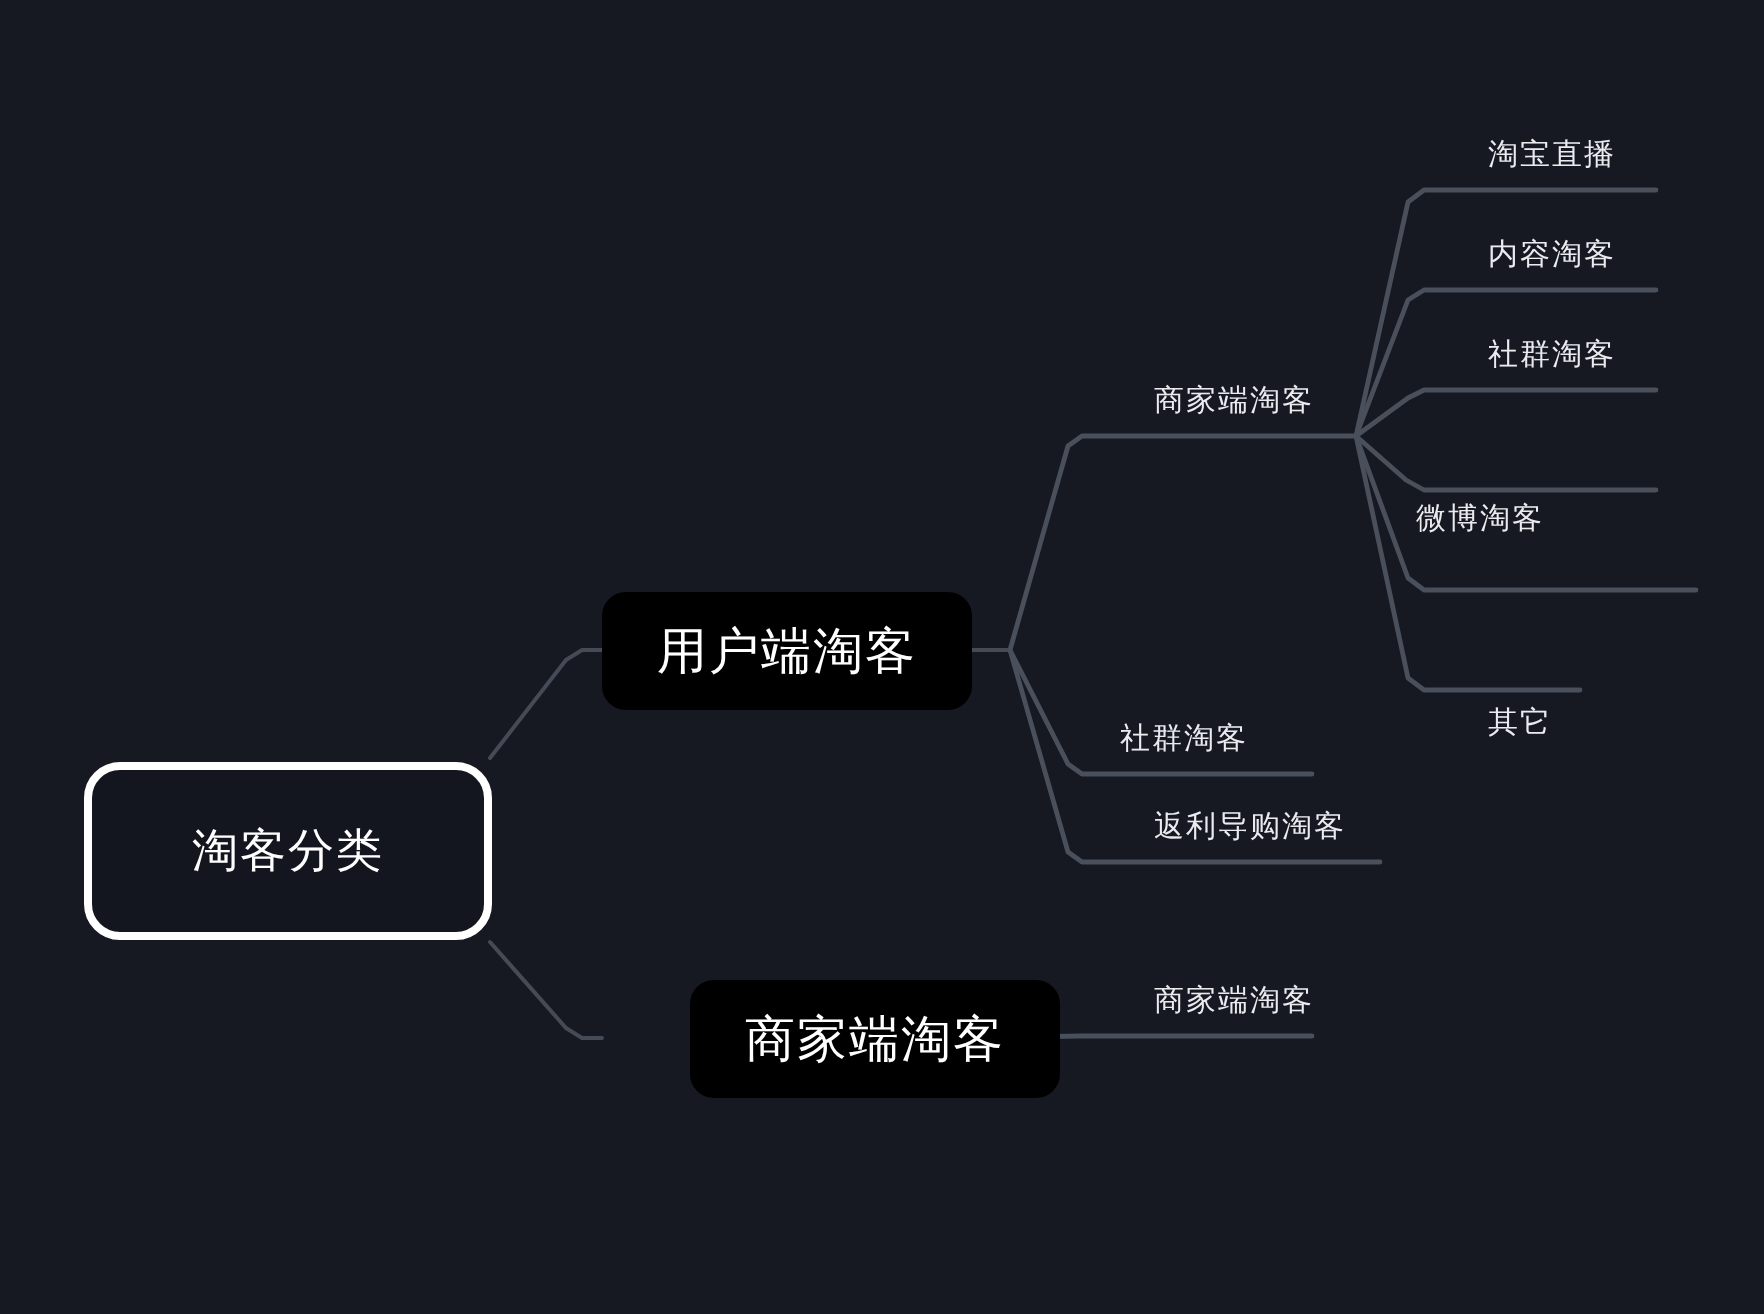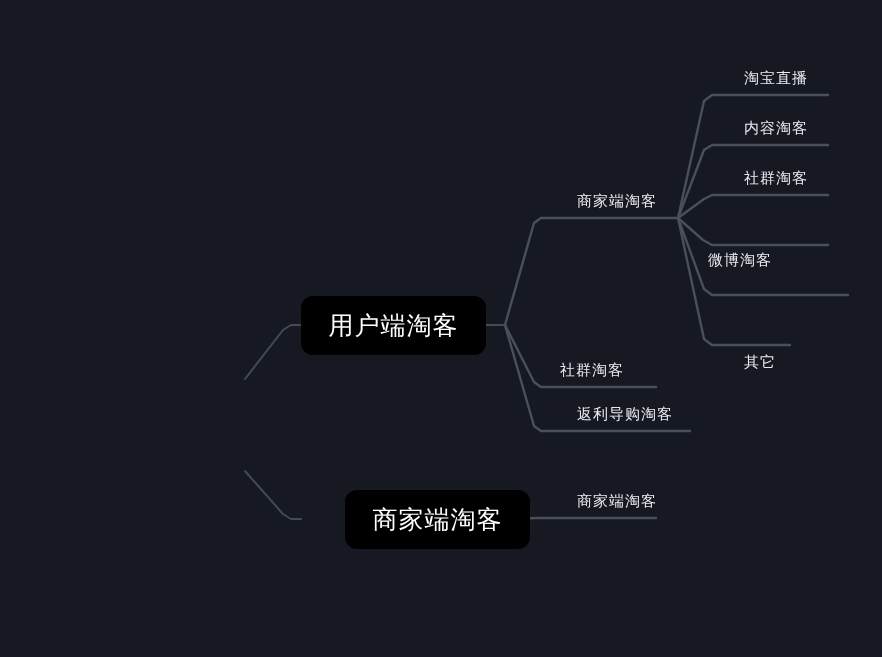--- a/index.html
+++ b/index.html
@@ -69,20 +69,23 @@
     <path class="underline" d="M678,218 L704,101 L712,95 L828,95"></path>
     <path class="underline" d="M678,218 L704,150 L712,145 L828,145"></path>
     <path class="underline" d="M678,218 L704,199 L712,195 L828,195"></path>
     <path class="underline" d="M678,218 L703,240 L712,245 L828,245"></path>
     <path class="underline" d="M678,218 L704,289 L712,295 L848,295"></path>
     <path class="underline" d="M678,218 L704,339 L712,345 L790,345"></path>
 
     <path class="underline" d="M486,519 L540,518 L656,518"></path>
   </svg>
 
+  <div class="node root-node">
+    <span>淘客分类</span>
+  </div>
 
   <div class="node branch-node branch-user">
     <span>用户端淘客</span>
   </div>
 
   <div class="node branch-node branch-merchant">
     <span>商家端淘客</span>
   </div>
 
   <div class="topic-label lbl-content">商家端淘客</div>

